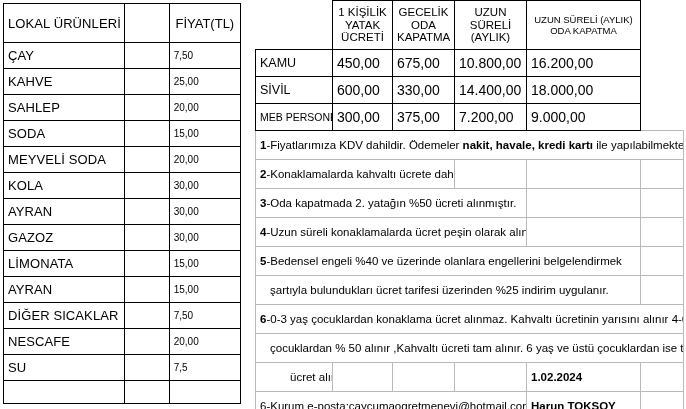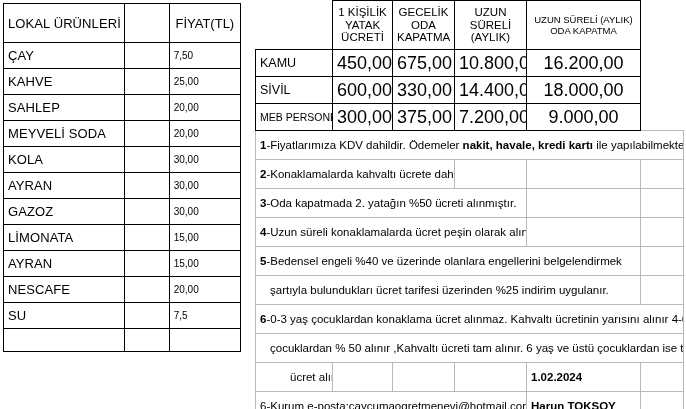--- a/index.html
+++ b/index.html
@@ -47,21 +47,21 @@
   .r-c3{width:72px;}
   .r-c4{width:114px;}
   .r-c5{width:43px;}
 
   table.right tr.hdr td{
     height:48px;text-align:center;white-space:normal;
     line-height:1.12;font-size:11.5px;vertical-align:middle;
   }
   table.right tr.hdr td.small{font-size:9.5px;line-height:1.2;}
   table.right tr.hdr td.blankhdr{border-left:none;border-top:none;}
-  table.right tr.data td{height:26px;font-size:18px;text-align:center;}
+  table.right tr.data td{height:26px;font-size:14px;}
   table.right tr.data td.cat{text-align:left;font-size:12.5px;}
   table.right tr.data td.cat.tiny{font-size:10.5px;}
 
   
   table.right tr.note td{height:28px;font-size:11.5px;text-align:left;
     white-space:nowrap;vertical-align:middle;}
   .b{font-weight:bold;}
   .indent{padding-left:14px;}
   .indent2{padding-left:34px;}
   .ctr{text-align:left;}
@@ -102,20 +102,25 @@
           <td class="name">KAHVE</td>
           <td></td>
           <td class="price">25,00</td>
         </tr>
         <tr>
           <td class="name">SAHLEP</td>
           <td></td>
           <td class="price">20,00</td>
         </tr>
         <tr>
+          <td class="name">SODA</td>
+          <td></td>
+          <td class="price">15,00</td>
+        </tr>
+        <tr>
           <td class="name">MEYVELİ SODA</td>
           <td></td>
           <td class="price">20,00</td>
         </tr>
         <tr>
           <td class="name">KOLA</td>
           <td></td>
           <td class="price">30,00</td>
         </tr>
         <tr>
@@ -130,20 +135,25 @@
         </tr>
         <tr>
           <td class="name">LİMONATA</td>
           <td></td>
           <td class="price">15,00</td>
         </tr>
         <tr>
           <td class="name">AYRAN</td>
           <td></td>
           <td class="price">15,00</td>
+        </tr>
+        <tr>
+          <td class="name">DİĞER SICAKLAR</td>
+          <td></td>
+          <td class="price">7,50</td>
         </tr>
         <tr>
           <td class="name">NESCAFE</td>
           <td></td>
           <td class="price">20,00</td>
         </tr>
         <tr>
           <td class="name">SU</td>
           <td></td>
           <td class="price">7,5</td>

